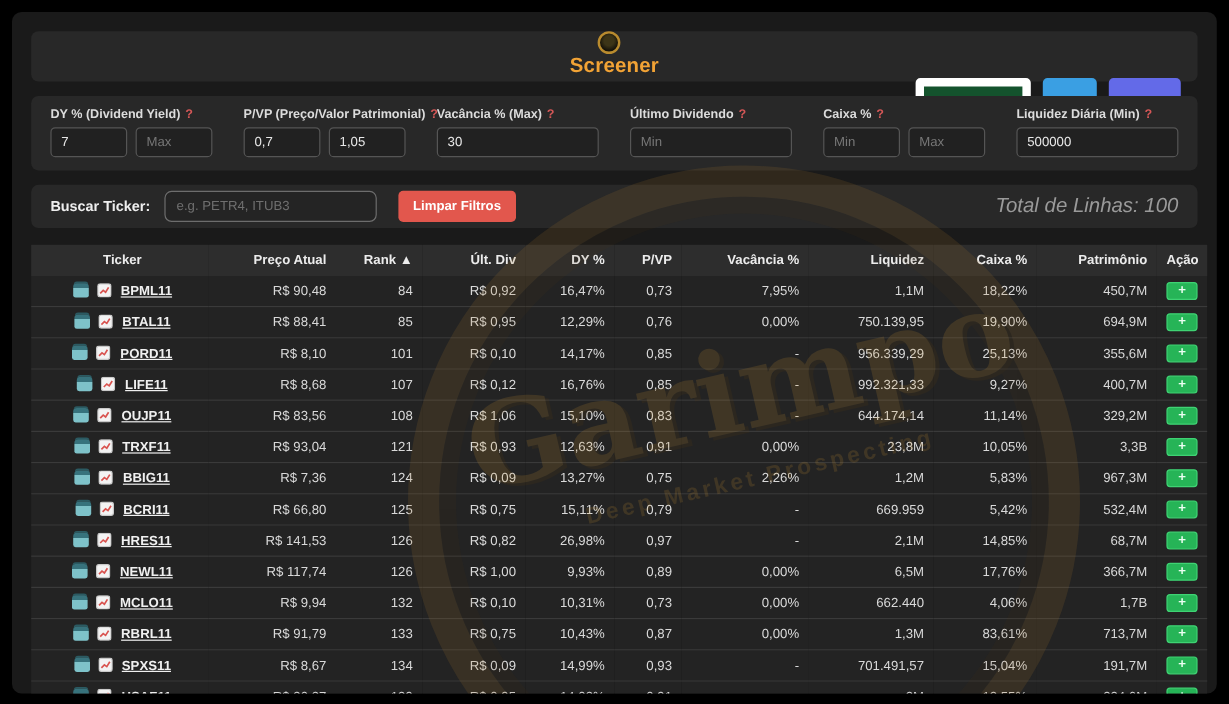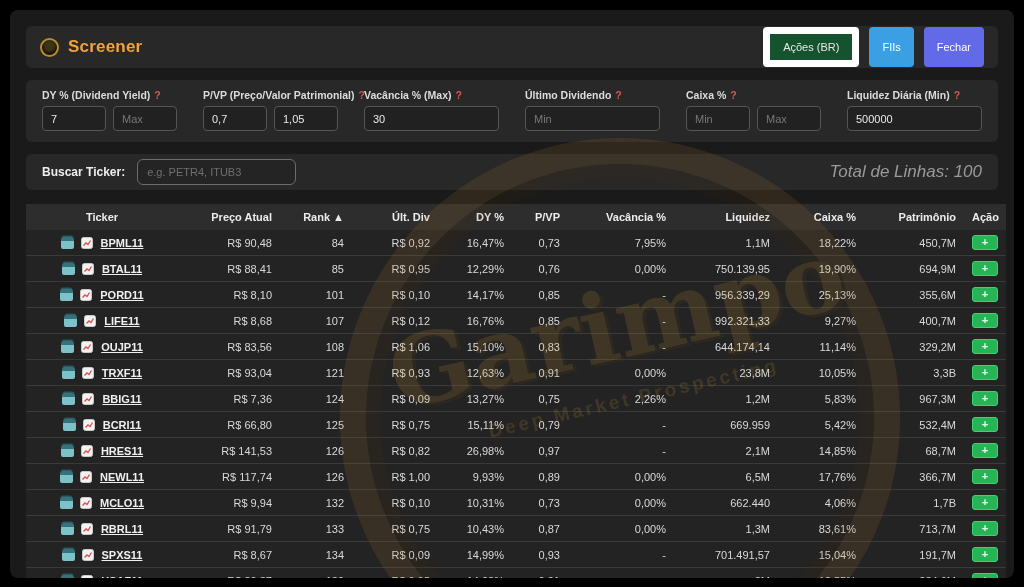--- a/index.html
+++ b/index.html
@@ -3,21 +3,21 @@
 <meta charset="utf-8">
 <style>
   * { margin:0; padding:0; box-sizing:border-box; }
   html,body { width:1024px; height:587px; background:#000; overflow:hidden;
     font-family:"Liberation Sans", sans-serif; }
   .app { position:absolute; left:10px; top:10px; width:1004px; height:568px;
     background:#1a1a1a; border-radius:8px; padding:16px; overflow:hidden; }
 
   
   .panel { background:#282828; border-radius:6px; }
-  .topbar { height:42px; display:flex; align-items:center; padding:0 14px; margin-bottom:12px; position:relative; z-index:2; }
+  .topbar { height:42px; display:flex; align-items:center; padding:0 14px; margin-bottom:12px; position:relative; z-index:2;flex-direction:column; }
   .logo { width:19px; height:19px; border-radius:50%; background:radial-gradient(circle at 50% 40%, #3c3417 35%, #141109 70%);
     border:2px solid #b98b2e; margin-right:9px; flex:none; }
   .title { color:#f2a335; font-size:17px; font-weight:bold; letter-spacing:.2px; }
   .topbar-btns { margin-left:auto; display:flex; gap:10px; }
   .tbtn { font-size:11px; color:#fff; border:none; border-radius:4px; padding:7px 13px; cursor:pointer; font-family:inherit; }
   .tbtn.dark { background:#14532d; border:7px solid #ffffff; color:#e8e8e8; }
   .tbtn.blue { background:#3a9fe3; }
   .tbtn.indigo { background:#636ae8; }
 
   
@@ -26,21 +26,21 @@
   .flabel { font-size:10.5px; font-weight:bold; color:#dcdcdc; margin-bottom:5px; white-space:nowrap; }
   .fhelp { color:#d45757; margin-left:4px; font-weight:bold; }
   .finputs { display:flex; gap:7px; }
   .finputs input { flex:1; min-width:0; height:25px; background:#212121; border:1px solid #555;
     border-radius:4px; color:#e8e8e8; font-size:11px; padding:0 8px; font-family:inherit; }
   .finputs input::placeholder { color:#777; }
 
   
   .searchbar { display:flex; align-items:center; height:36px; padding:0 16px; margin-bottom:14px; position:relative; z-index:2; }
   .slabel { font-size:12px; font-weight:bold; color:#eee; margin-right:12px; white-space:nowrap; }
-  .sinput { width:159px; height:26px; background:#242424; border:1px solid #6d6d6d; border-radius:6px;
+  .sinput { width:177px; height:26px; background:#242424; border:1px solid #6d6d6d; border-radius:6px;
     color:#e8e8e8; font-size:11px; padding:0 9px; font-family:inherit; }
   .sinput::placeholder { color:#6f6f6f; }
   .clearbtn { margin-left:18px; background:#e2574d; color:#fff; border:none; border-radius:4px;
     padding:7px 12px; font-size:11px; font-weight:bold; cursor:pointer; font-family:inherit; }
   .total { margin-left:auto; font-size:17px; color:#9a9a9a;font-style:italic; }
 
   
   .tablewrap { position:relative; z-index:2; }
   table { width:100%; border-collapse:collapse; table-layout:fixed; font-size:11px; }
   thead th { background:#2d2d2d; color:#ececec; font-weight:bold; text-align:right;
@@ -131,20 +131,21 @@
         <div class="flabel">Liquidez Diária (Min)<span class="fhelp">?</span></div>
         <div class="finputs">
           <input type="text" value="500000" style="">
         </div>
       </div>
     </div>
 
   <div class="panel searchbar">
     <span class="slabel">Buscar Ticker:</span>
     <input class="sinput" type="text" placeholder="e.g. PETR4, ITUB3" style="">
+    <button class="clearbtn">Limpar Filtros</button>
     <span class="total">Total de Linhas: 100</span>
   </div>
 
   <div class="tablewrap">
     <table>
       <colgroup>
         <col style="width:148px">
           <col style="width:106px">
           <col style="width:72px">
         <col style="width:86px">

